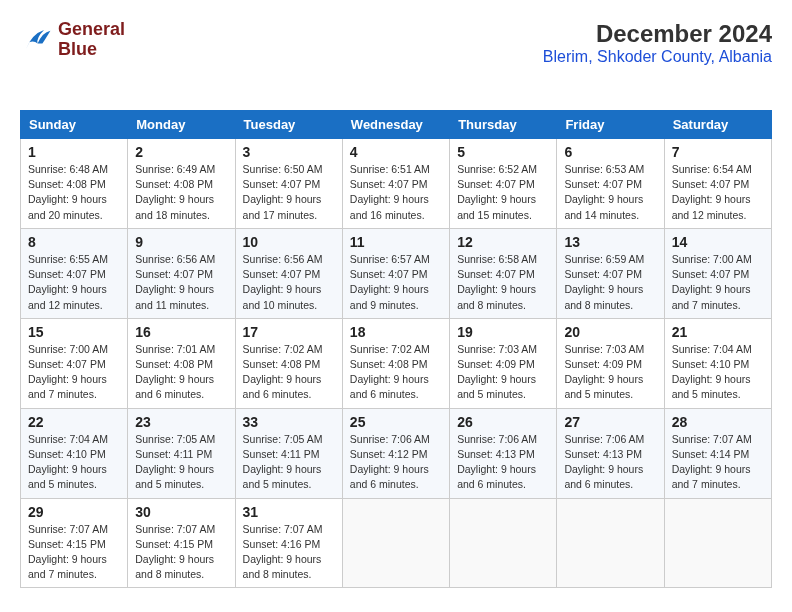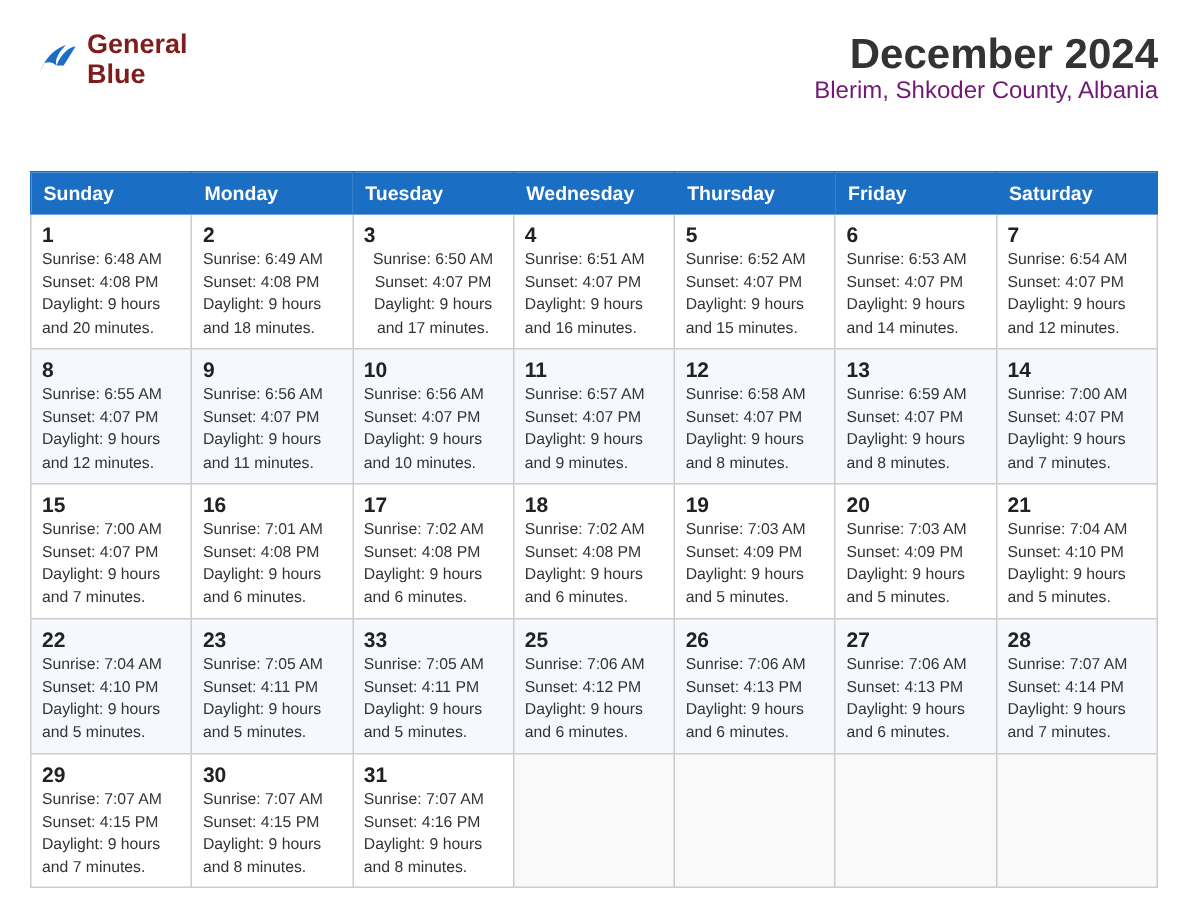--- a/index.html
+++ b/index.html
@@ -31,27 +31,27 @@
       color: #7f1d1d;
     }
     .logo-bird {
       width: 32px;
       height: 28px;
     }
     .title-block {
       text-align: right;
     }
     .month-title {
-      font-size: 28px;
+      font-size: 24px;
       font-weight: bold;
       color: #333;
     }
     .subtitle {
       font-size: 16px;
-      color: #701a75;
+      color: #1d4ed8;
     }
     .calendar {
       width: 100%;
       border-collapse: collapse;
       font-size: 11px;
       margin-top: 44px;
     }
     .calendar th {
       background-color: #1a6fc4;
       color: #fff;
@@ -131,21 +131,21 @@
         </td>
         <td>
           <span class="day-num">2</span>
           <div class="day-info" style="white-space: pre-line;">Sunrise: 6:49 AM
 Sunset: 4:08 PM
 Daylight: 9 hours
 and 18 minutes.</div>
         </td>
         <td>
           <span class="day-num">3</span>
-          <div class="day-info" style="white-space: pre-line; text-align: center;">Sunrise: 6:50 AM
+          <div class="day-info" style="white-space: pre-line;">Sunrise: 6:50 AM
 Sunset: 4:07 PM
 Daylight: 9 hours
 and 17 minutes.</div>
         </td>
         <td>
           <span class="day-num">4</span>
           <div class="day-info" style="white-space: pre-line;">Sunrise: 6:51 AM
 Sunset: 4:07 PM
 Daylight: 9 hours
 and 16 minutes.</div>

